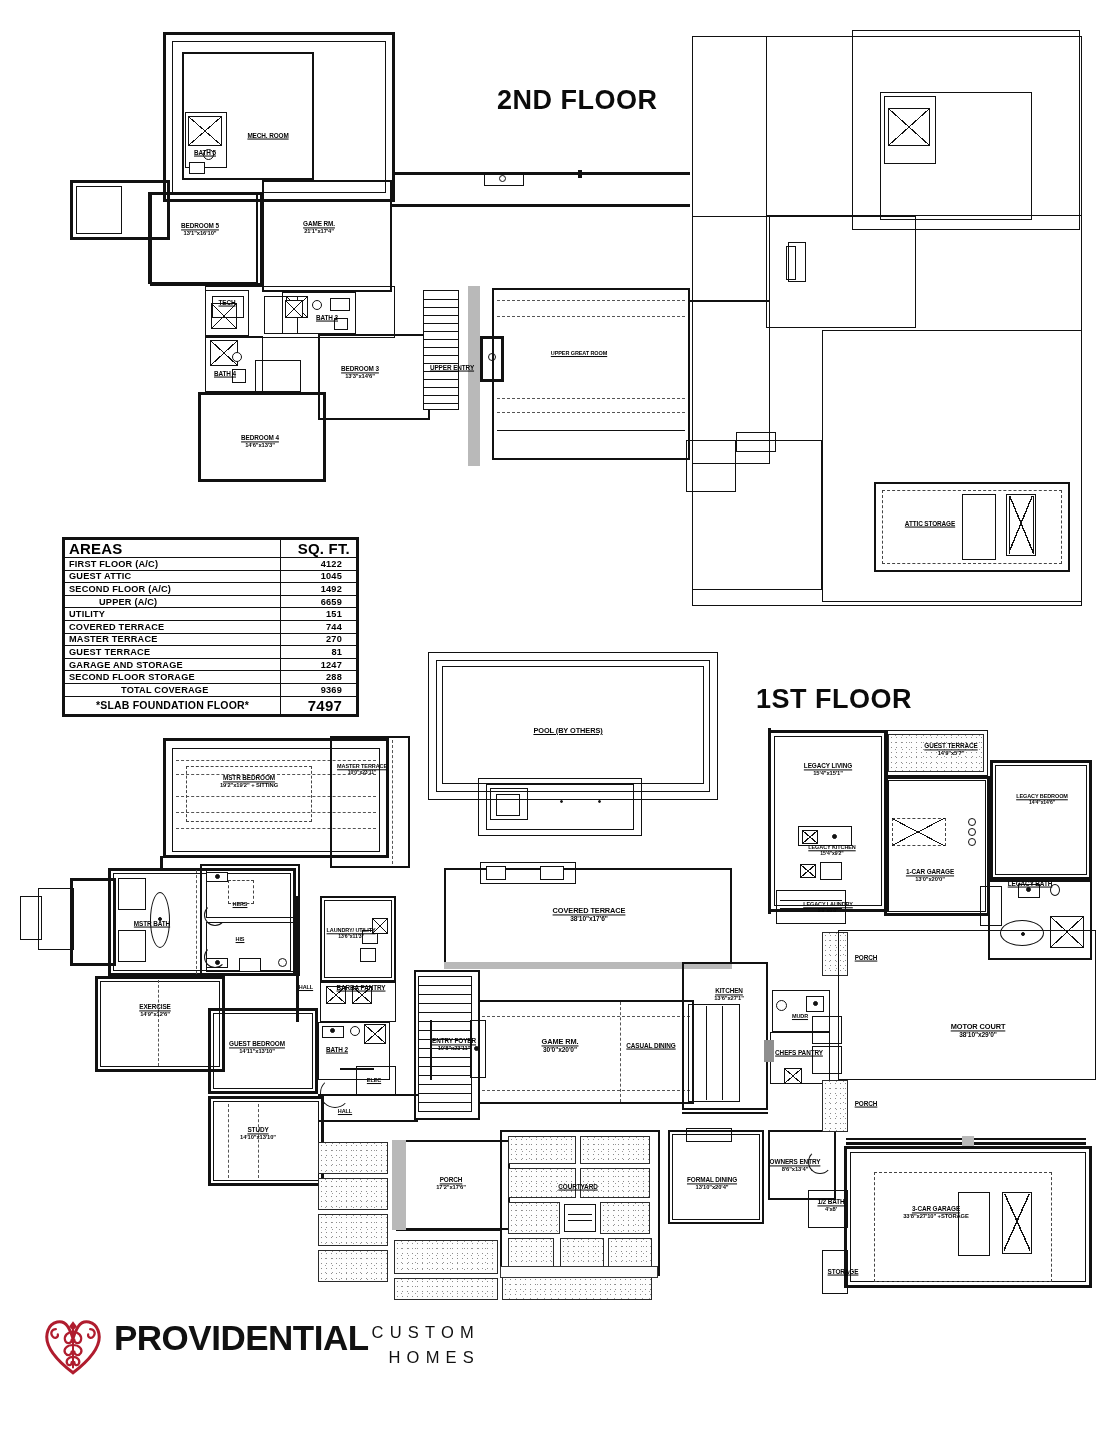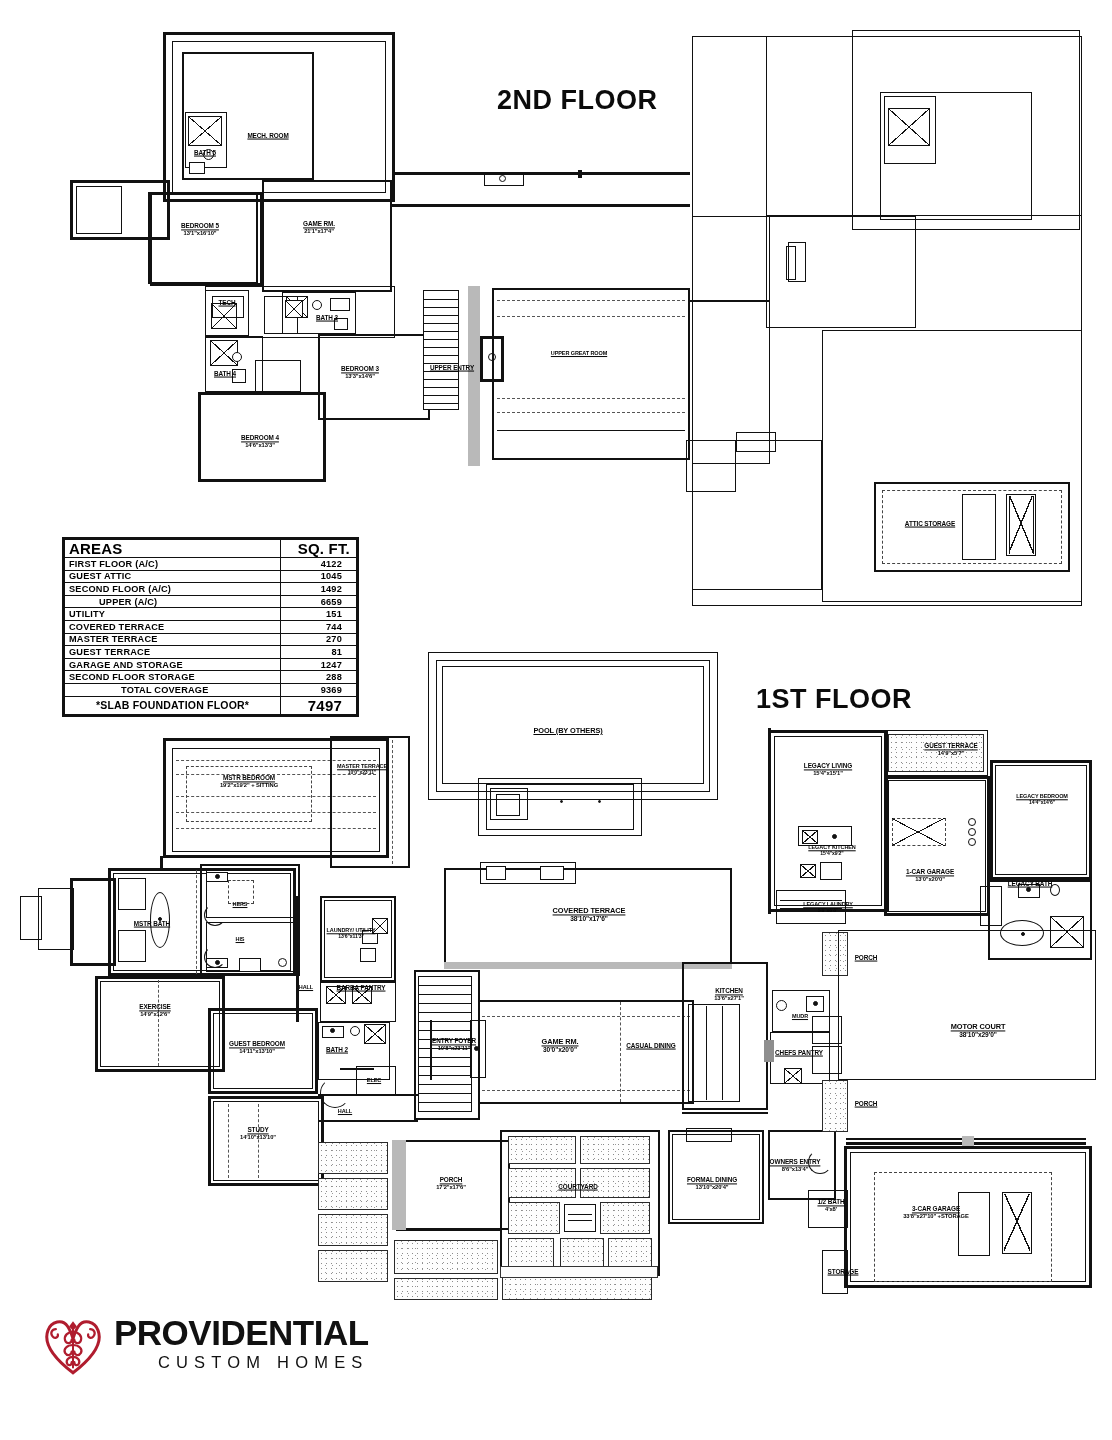--- a/index.html
+++ b/index.html
@@ -131,21 +131,21 @@
   #areas-table td.num { text-align: right; padding-right: 14px; width: 76px; }
   #areas-table tr.indent td.lbl { padding-left: 34px; }
   #areas-table tr.total td.lbl { padding-left: 56px; }
   #areas-table tr.slab td.lbl { text-align: center; font-size: 10.5px; height: 18px; }
   #areas-table tr.slab td.num { font-size: 15px; }
 
   
   #footer { position: absolute; left: 40px; top: 1312px; width: 440px; }
   #logo-row { display: flex; align-items: center; gap: 8px; }
   #logo-mark { width: 66px; height: 66px; flex: 0 0 auto; }
-  #logo-text { display: flex; flex-direction: column; }
+  #logo-text { display: flex; flex-direction: row; }
   #logo-main {
     font-family: "Liberation Sans", sans-serif;
     font-weight: bold;
     font-size: 35px;
     letter-spacing: -0.5px;
     color: #111;
     line-height: 1;
   }
   #logo-sub {
     font-family: "Liberation Sans", sans-serif;

